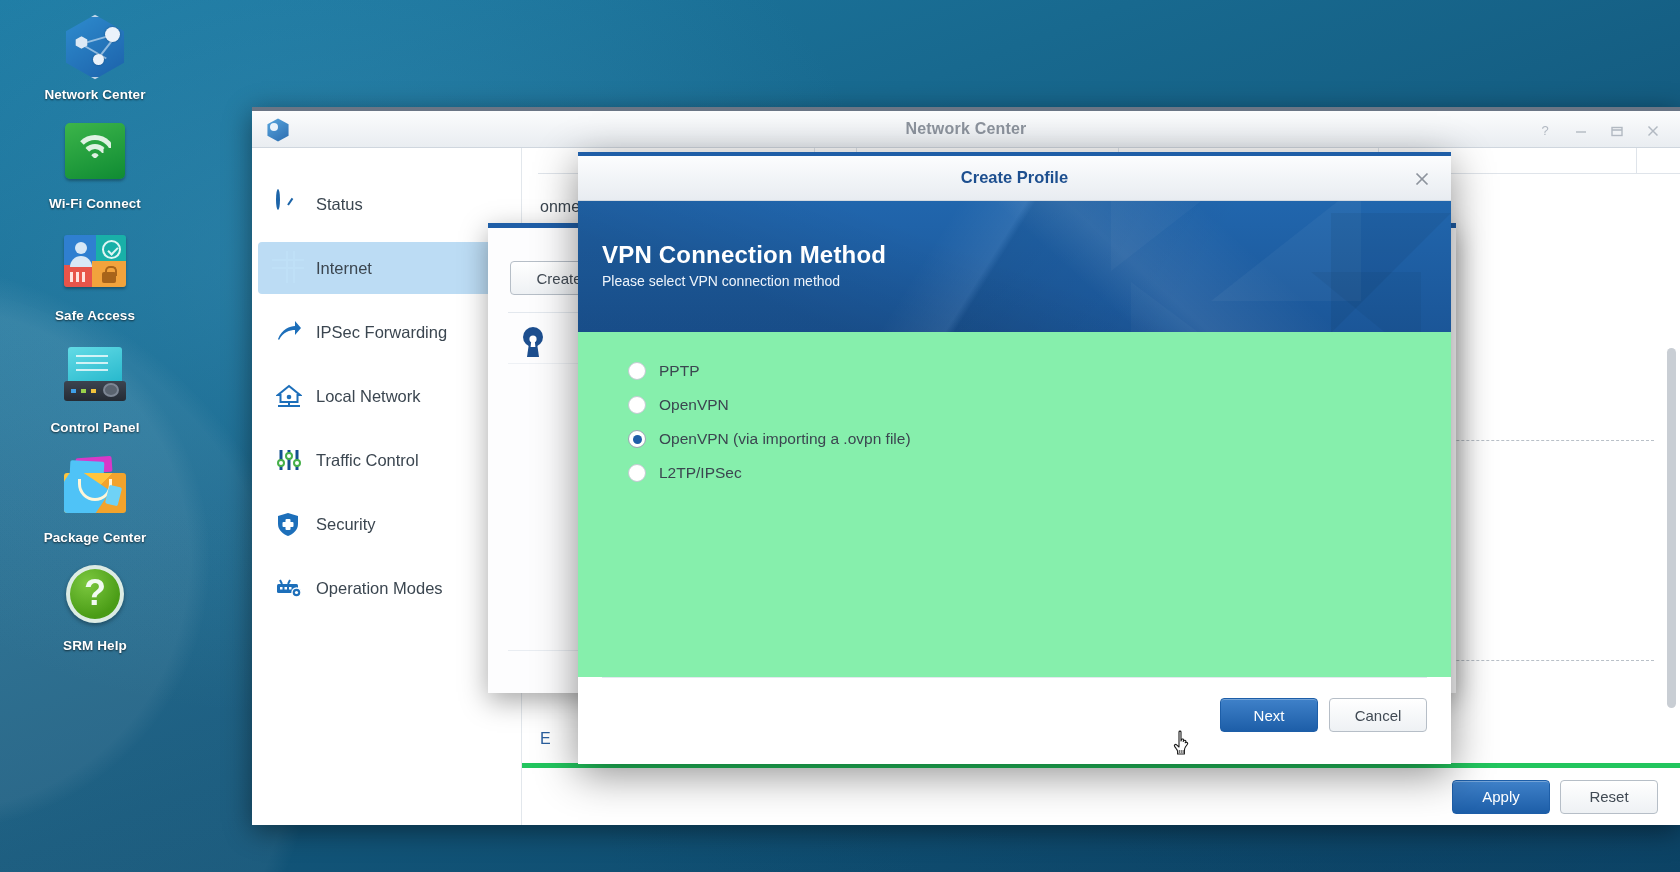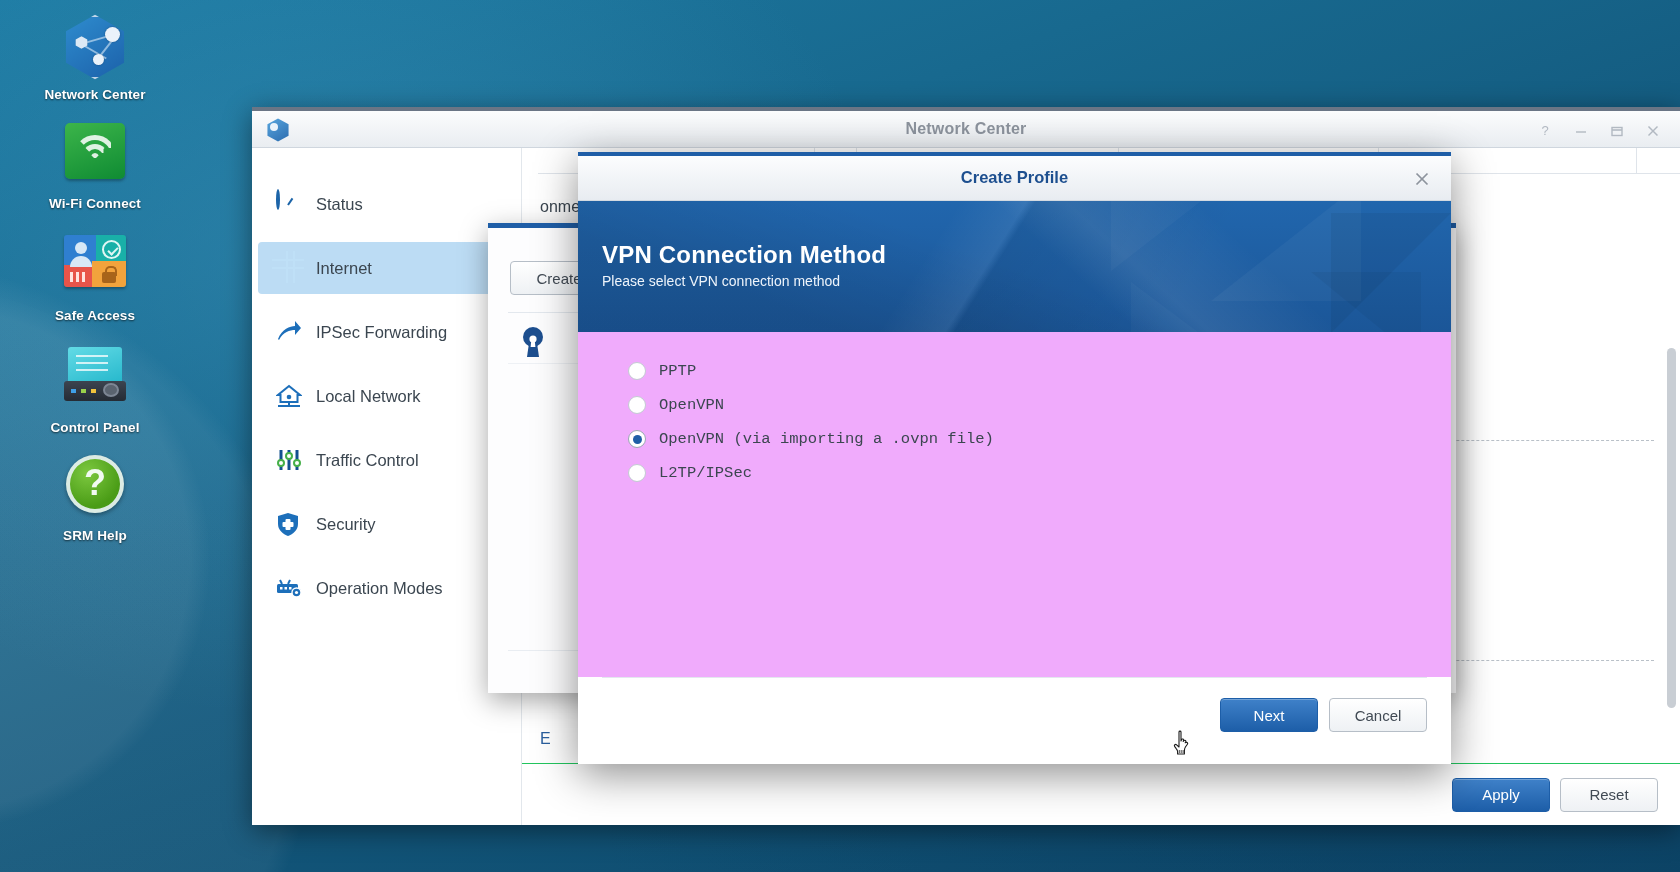--- a/index.html
+++ b/index.html
@@ -255,21 +255,21 @@
   .dash-row { position:absolute; left:16px; right:26px; height:0; border-top:1px dashed #b9c0c8; }
   .vscroll {
     position:absolute; right:4px; top:200px; width:9px; height:360px;
     background:#c9ced4; border-radius:5px;
   }
   .bottom-letter { position:absolute; left:18px; font-size:16px; color:#2a5f9e; }
 
   
   #win-footer {
     position:absolute; left:270px; right:0; bottom:0; height:62px;
-    background:#fff; border-top:1px solid #22c55e;
+    background:#fff; border-top:5px solid #22c55e;
     display:flex; align-items:center; justify-content:flex-end;
     gap:10px; padding-right:22px;
   }
 
   
   .btn {
     font-family: "Liberation Sans", sans-serif;
     font-size: 15px;
     height: 34px;
     min-width: 98px;
@@ -365,21 +365,21 @@
 
   #dlg-banner-title {
     position:absolute; left: 24px; top: 40px;
     color:#ffffff; font-size: 24px; font-weight: bold; letter-spacing:.2px;
   }
   #dlg-banner-sub {
     position:absolute; left: 24px; top: 72px;
     color:#eef4fb; font-size: 14px;
   }
 
-  #dlg-body { position:relative; height: 345px; background:#f0abfc;font-family:Liberation Mono, monospace; }
+  #dlg-body { position:relative; height: 345px; background:#86efac; }
   .radio-row {
     display:flex; align-items:center;
     height: 34px;
     margin-left: 50px;
     gap: 13px;
     cursor: pointer;
   }
   #radio-list { padding-top: 22px; }
   .radio-mark {
     width: 18px; height: 18px;
@@ -470,20 +470,32 @@
       <div class="glyph">
         <div class="ic-cp">
             <div class="screen"></div>
             <div class="base"></div>
             <div class="knob"></div>
           </div>
       </div>
       <div class="lbl">Control Panel</div>
     </div>
 
+    <div class="desk-icon">
+      <div class="glyph">
+        <div class="ic-pkg">
+          <div class="sheet1"></div>
+            <div class="sheet2"></div>
+          <div class="bag"></div>
+            <div class="handle"></div>
+            <div class="tag"></div>
+        </div>
+      </div>
+      <div class="lbl">Package Center</div>
+    </div>
 
     <div class="desk-icon">
       <div class="glyph">
         <div class="ic-help"></div>
       </div>
       <div class="lbl">SRM Help</div>
     </div>
 
   </div>
 

